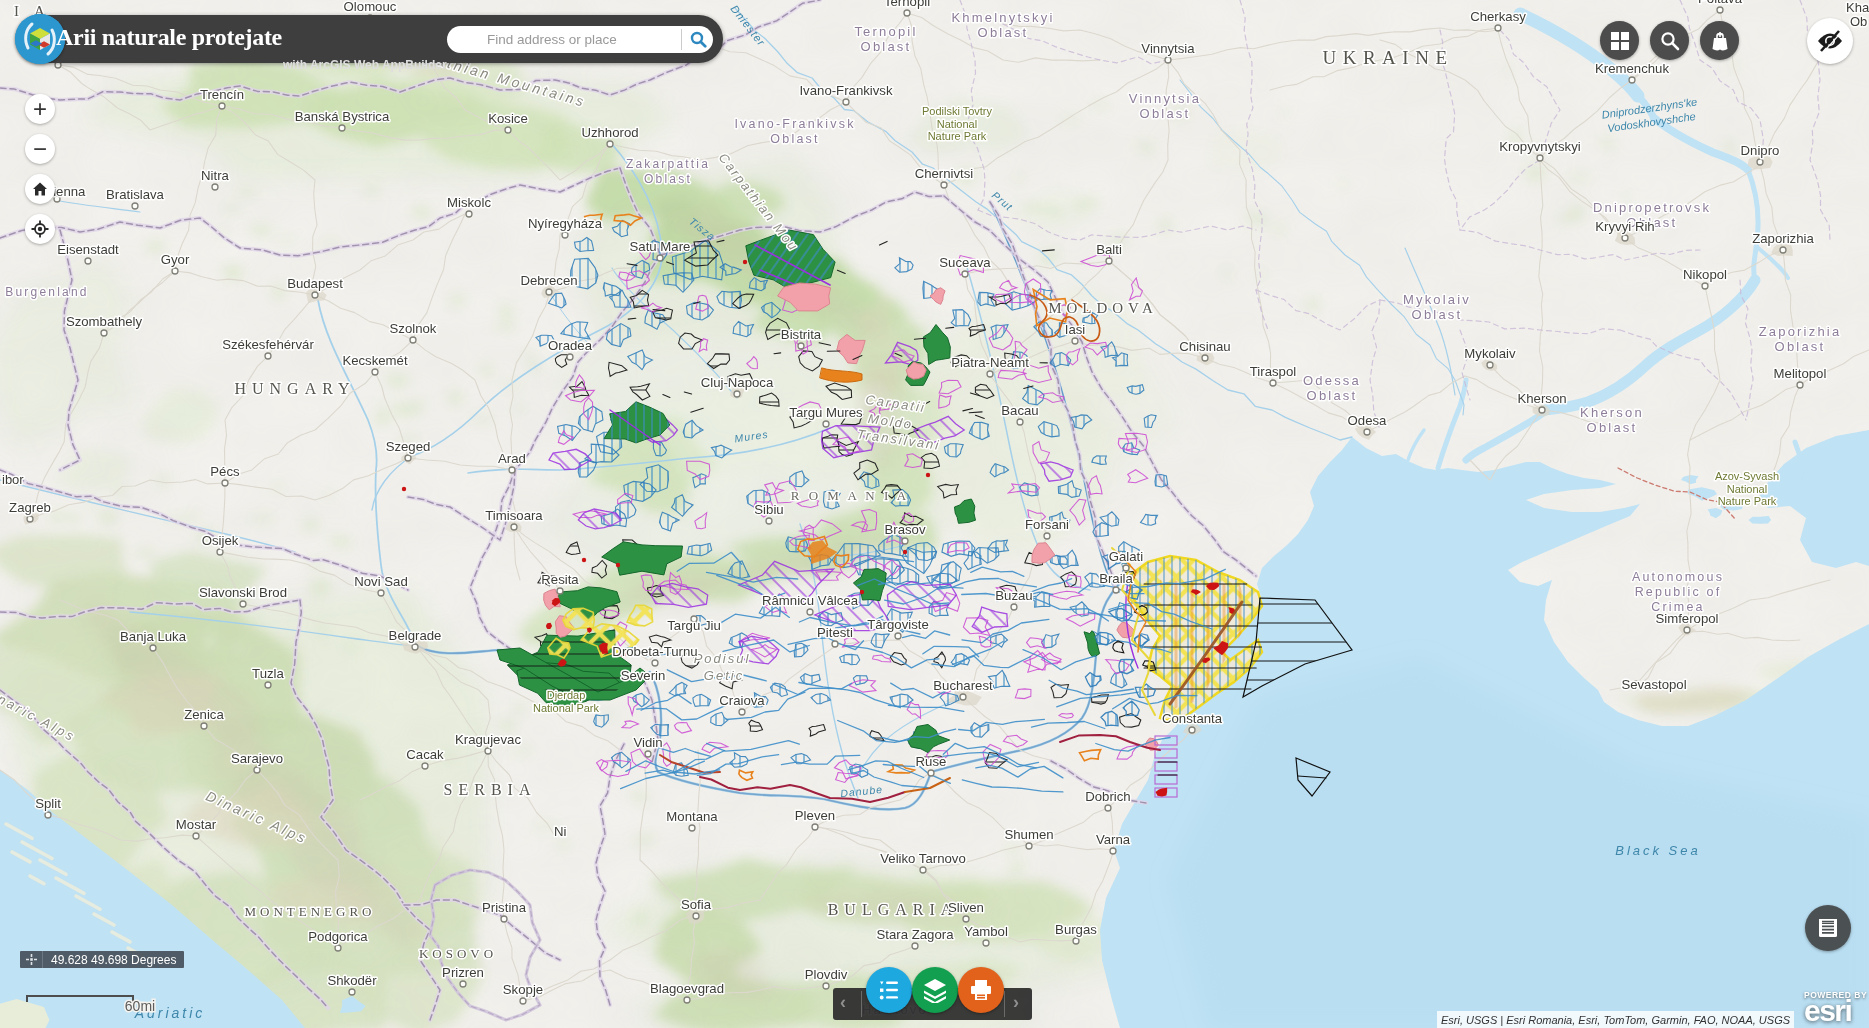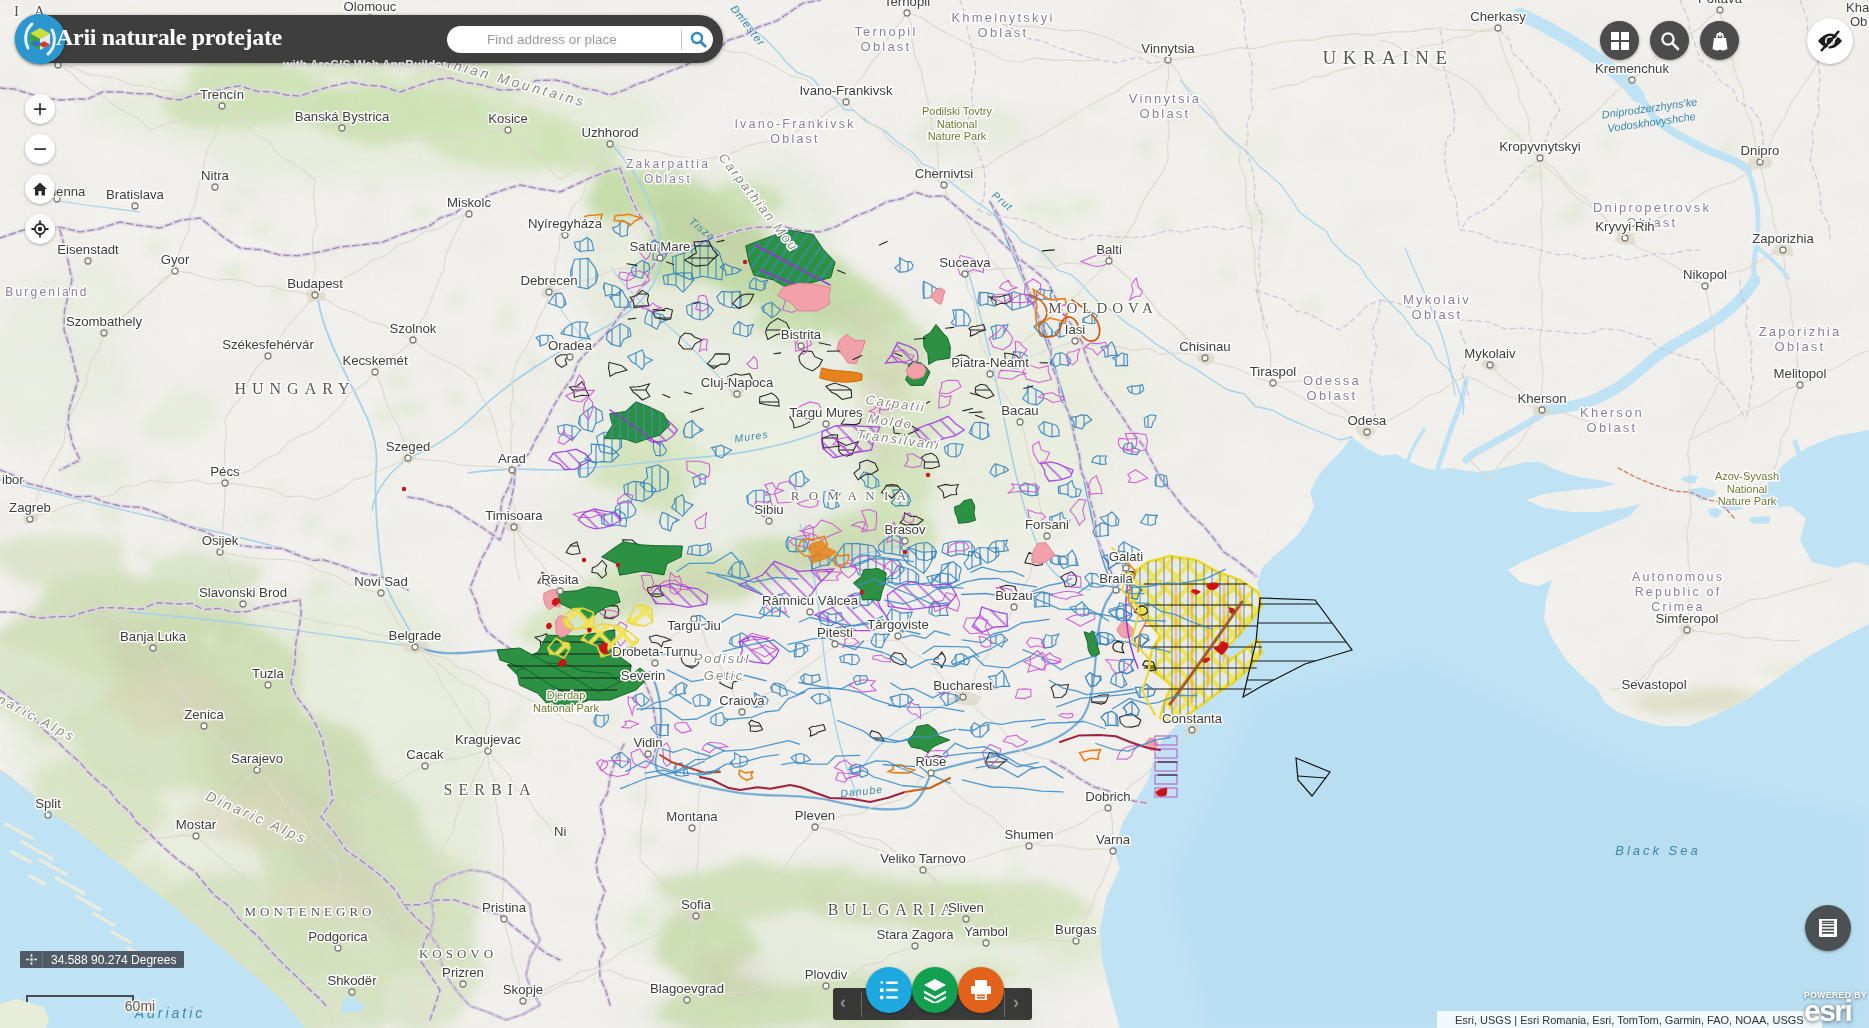--- a/index.html
+++ b/index.html
@@ -1382,21 +1382,21 @@
     </svg>
   </div>
 
 <div style="position:absolute;left:20px;top:951px;height:17px;background:rgba(66,77,87,.9);display:flex;align-items:center;border-radius:1px;">
 <div style="width:22px;height:17px;border-right:1px solid #6b7884;display:flex;align-items:center;justify-content:center;">
 <svg width="13" height="13" viewBox="0 0 13 13">
         <path d="M6.5,1 V4 M6.5,9 V12 M1,6.5 H4 M9,6.5 H12" stroke="#dfe3e6" stroke-width="1.6"></path>
         <rect x="5.2" y="5.2" width="2.6" height="2.6" fill="#dfe3e6"></rect>
       </svg>
     </div>
-<div style="color:#fff;font-size:12px;padding:0 8px;white-space:nowrap;">34.588 90.274 Degrees</div>
+<div style="color:#fff;font-size:12px;padding:0 8px;white-space:nowrap;">49.628 49.698 Degrees</div>
 </div>
 
 <svg style="position:absolute;left:26px;top:989px;" width="140" height="36">
 <path d="M1,6 V13 M107,6 V13 M1,7 H107" stroke="#4d4d4d" stroke-width="2" fill="none"></path>
 <text x="114" y="22" text-anchor="middle" font-size="14" fill="#5c5c5c" style="paint-order:stroke;stroke:#f4f3ef;stroke-width:3px;">60mi</text>
 </svg>
 
 <div style="position:absolute;left:833px;top:988px;width:199px;height:32px;background:rgba(42,42,42,.92);border-radius:3px;"></div>
 <div style="position:absolute;left:861px;top:991px;width:1px;height:26px;background:rgba(255,255,255,.25);"></div>
 <div style="position:absolute;left:1004px;top:991px;width:1px;height:26px;background:rgba(255,255,255,.25);"></div>
@@ -1439,16 +1439,16 @@
 <div class="btn" style="left:1805px;top:905px;width:46px;height:46px;background:#4b5052;box-shadow:0 1px 3px rgba(0,0,0,.35);">
 <svg width="22" height="22" viewBox="0 0 22 22">
       <rect x="2" y="2" width="18" height="18" rx="1.5" fill="#fff"></rect>
       <g stroke="#4b5052" stroke-width="1.7">
         <path d="M5,6.2 H17 M5,9.4 H17 M5,12.6 H17 M5,15.8 H17"></path>
       </g>
       <rect x="2" y="2" width="18" height="4" fill="#fff"></rect>
       <path d="M5,4.6 H17" stroke="#4b5052" stroke-width="1.7"></path>
     </svg>
   </div>
-<div style="position:absolute;left:1437px;top:1011px;height:17px;background:rgba(255,255,255,.8);color:#323232;font-size:11px;display:flex;align-items:center;padding:0 18px;white-space:nowrap;">Esri, USGS | Esri Romania, Esri, TomTom, Garmin, FAO, NOAA, USGS</div>
+<div style="position:absolute;left:1437px;top:1011px;height:17px;background:rgba(255,255,255,.8);color:#323232;font-size:11px;display:flex;align-items:center;padding:0 4px;white-space:nowrap;font-style:italic;">Esri, USGS | Esri Romania, Esri, TomTom, Garmin, FAO, NOAA, USGS</div>
 <div style="position:absolute;left:1804px;top:990px;width:80px;height:39px;">
 <div style="color:#fff;font-size:8.5px;font-weight:bold;letter-spacing:.5px;white-space:nowrap;text-shadow:0 1px 3px rgba(0,0,0,.6);">POWERED BY&nbsp;</div>
 <div style="color:#fff;font-size:30px;font-weight:bold;line-height:.82;margin-top:-1px;text-shadow:0 1px 4px rgba(0,0,0,.6);letter-spacing:-1.5px;">esri</div>
 </div>
 </body></html>

